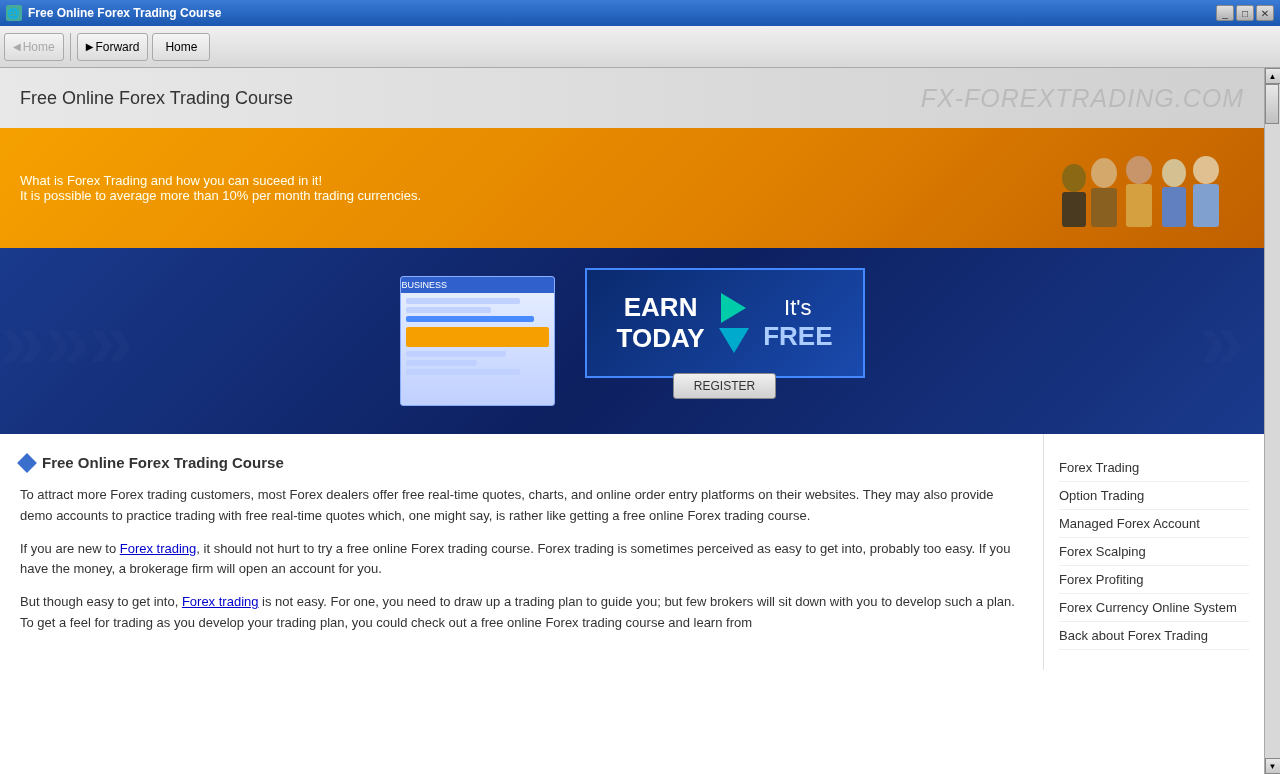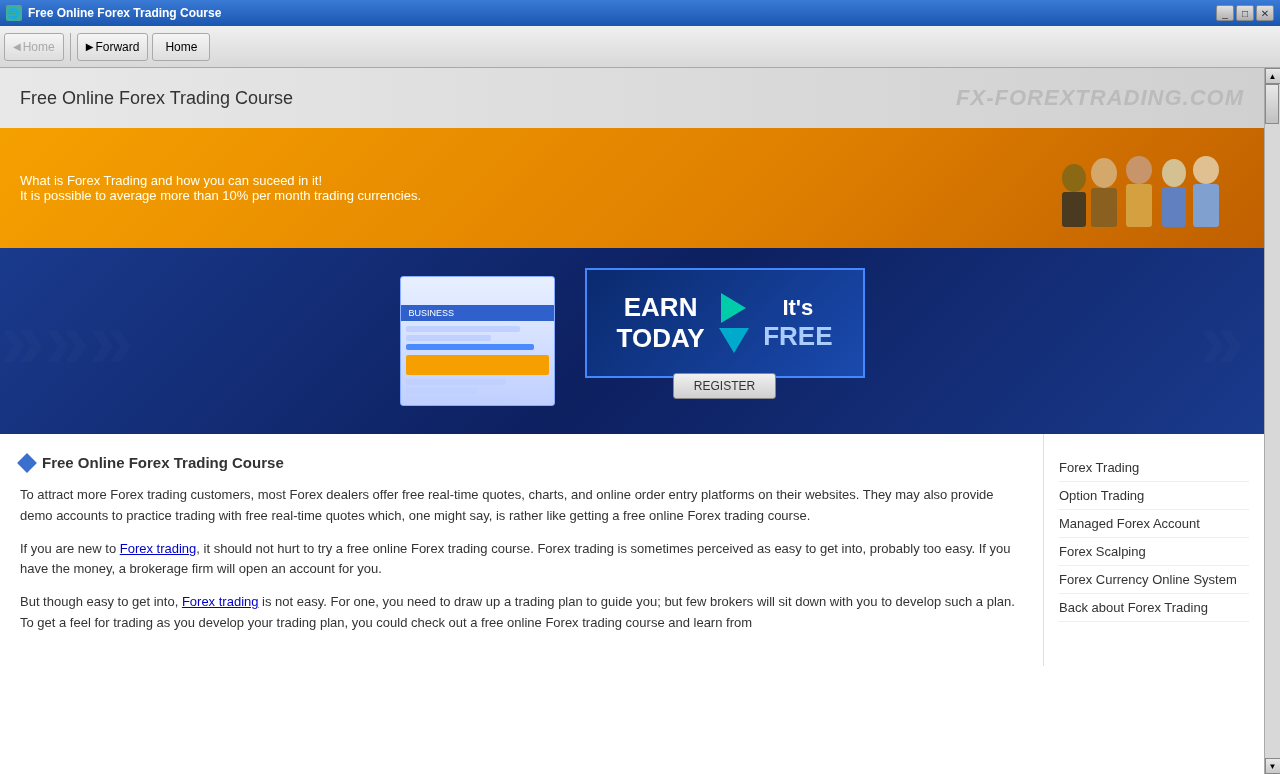--- a/index.html
+++ b/index.html
@@ -125,24 +125,24 @@
       display: flex;
       align-items: center;
       justify-content: space-between;
       height: 60px;
     }
     .site-title {
       font-size: 18px;
       color: #333;
     }
     .site-domain {
-      font-size: 22px;
+      font-size: 25px;
       color: #bbb;
       font-style: italic;
-      font-weight: bold;
+      font-weight: normal;
       letter-spacing: 1px;
     }
 
     
     .hero-banner {
       background: linear-gradient(135deg, #f5a000 0%, #e08000 60%, #c06000 100%);
       padding: 20px 20px;
       display: flex;
       justify-content: space-between;
       align-items: center;
@@ -178,22 +178,21 @@
       position: relative;
       z-index: 1;
       display: flex;
       flex-direction: column;
       overflow: hidden;
     }
     .book-header {
       background: #3060cc;
       color: white;
       font-size: 9px;
-      padding: 3px 8px;
-      margin-top: 28px;
+      padding: 3px 1px;
     }
     .book-content {
       padding: 5px;
       flex: 1;
     }
     .book-line {
       height: 6px;
       background: #c0d0ff;
       margin-bottom: 3px;
       border-radius: 2px;
@@ -409,21 +408,21 @@
           </div>
           <div class="earn-arrow-icon">
             <div style="display:flex;align-items:center;justify-content:center;">
               <div class="arrow-right"></div>
             </div>
             <div style="display:flex;align-items:center;justify-content:center;">
               <div class="arrow-down"></div>
             </div>
           </div>
           <div class="earn-right">
-            <div style="font-size:22px;font-weight:bold;color:white;">It's</div>
+            <div style="font-size:22px;font-weight:normal;color:white;">It's</div>
             <div style="font-size:26px;font-weight:bold;color:#aaccff;">FREE</div>
           </div>
         </div>
         <button class="register-btn" style="position:relative;margin-top:10px;left:auto;transform:none;">REGISTER</button>
       </div>
     </div>
 
     <div class="main-content">
 
       <div class="article-section">
@@ -441,20 +440,21 @@
           </p>
         </div>
       </div>
 
       <div class="sidebar">
 
       <a class="sidebar-link" href="#">Forex Trading</a>
           <a class="sidebar-link" href="#">Option Trading</a>
           <a class="sidebar-link" href="#">Managed Forex Account</a>
           <a class="sidebar-link" href="#">Forex Scalping</a>
+          <a class="sidebar-link" href="#">Forex Profiting</a>
           <a class="sidebar-link" href="#">Forex Currency Online System</a>
           <a class="sidebar-link" href="#">Back about Forex Trading</a>
         </div>
     </div>
 
   </div>
 
   <div class="scrollbar">
     <div class="scrollbar-btn">▲</div>
     <div class="scrollbar-track">

